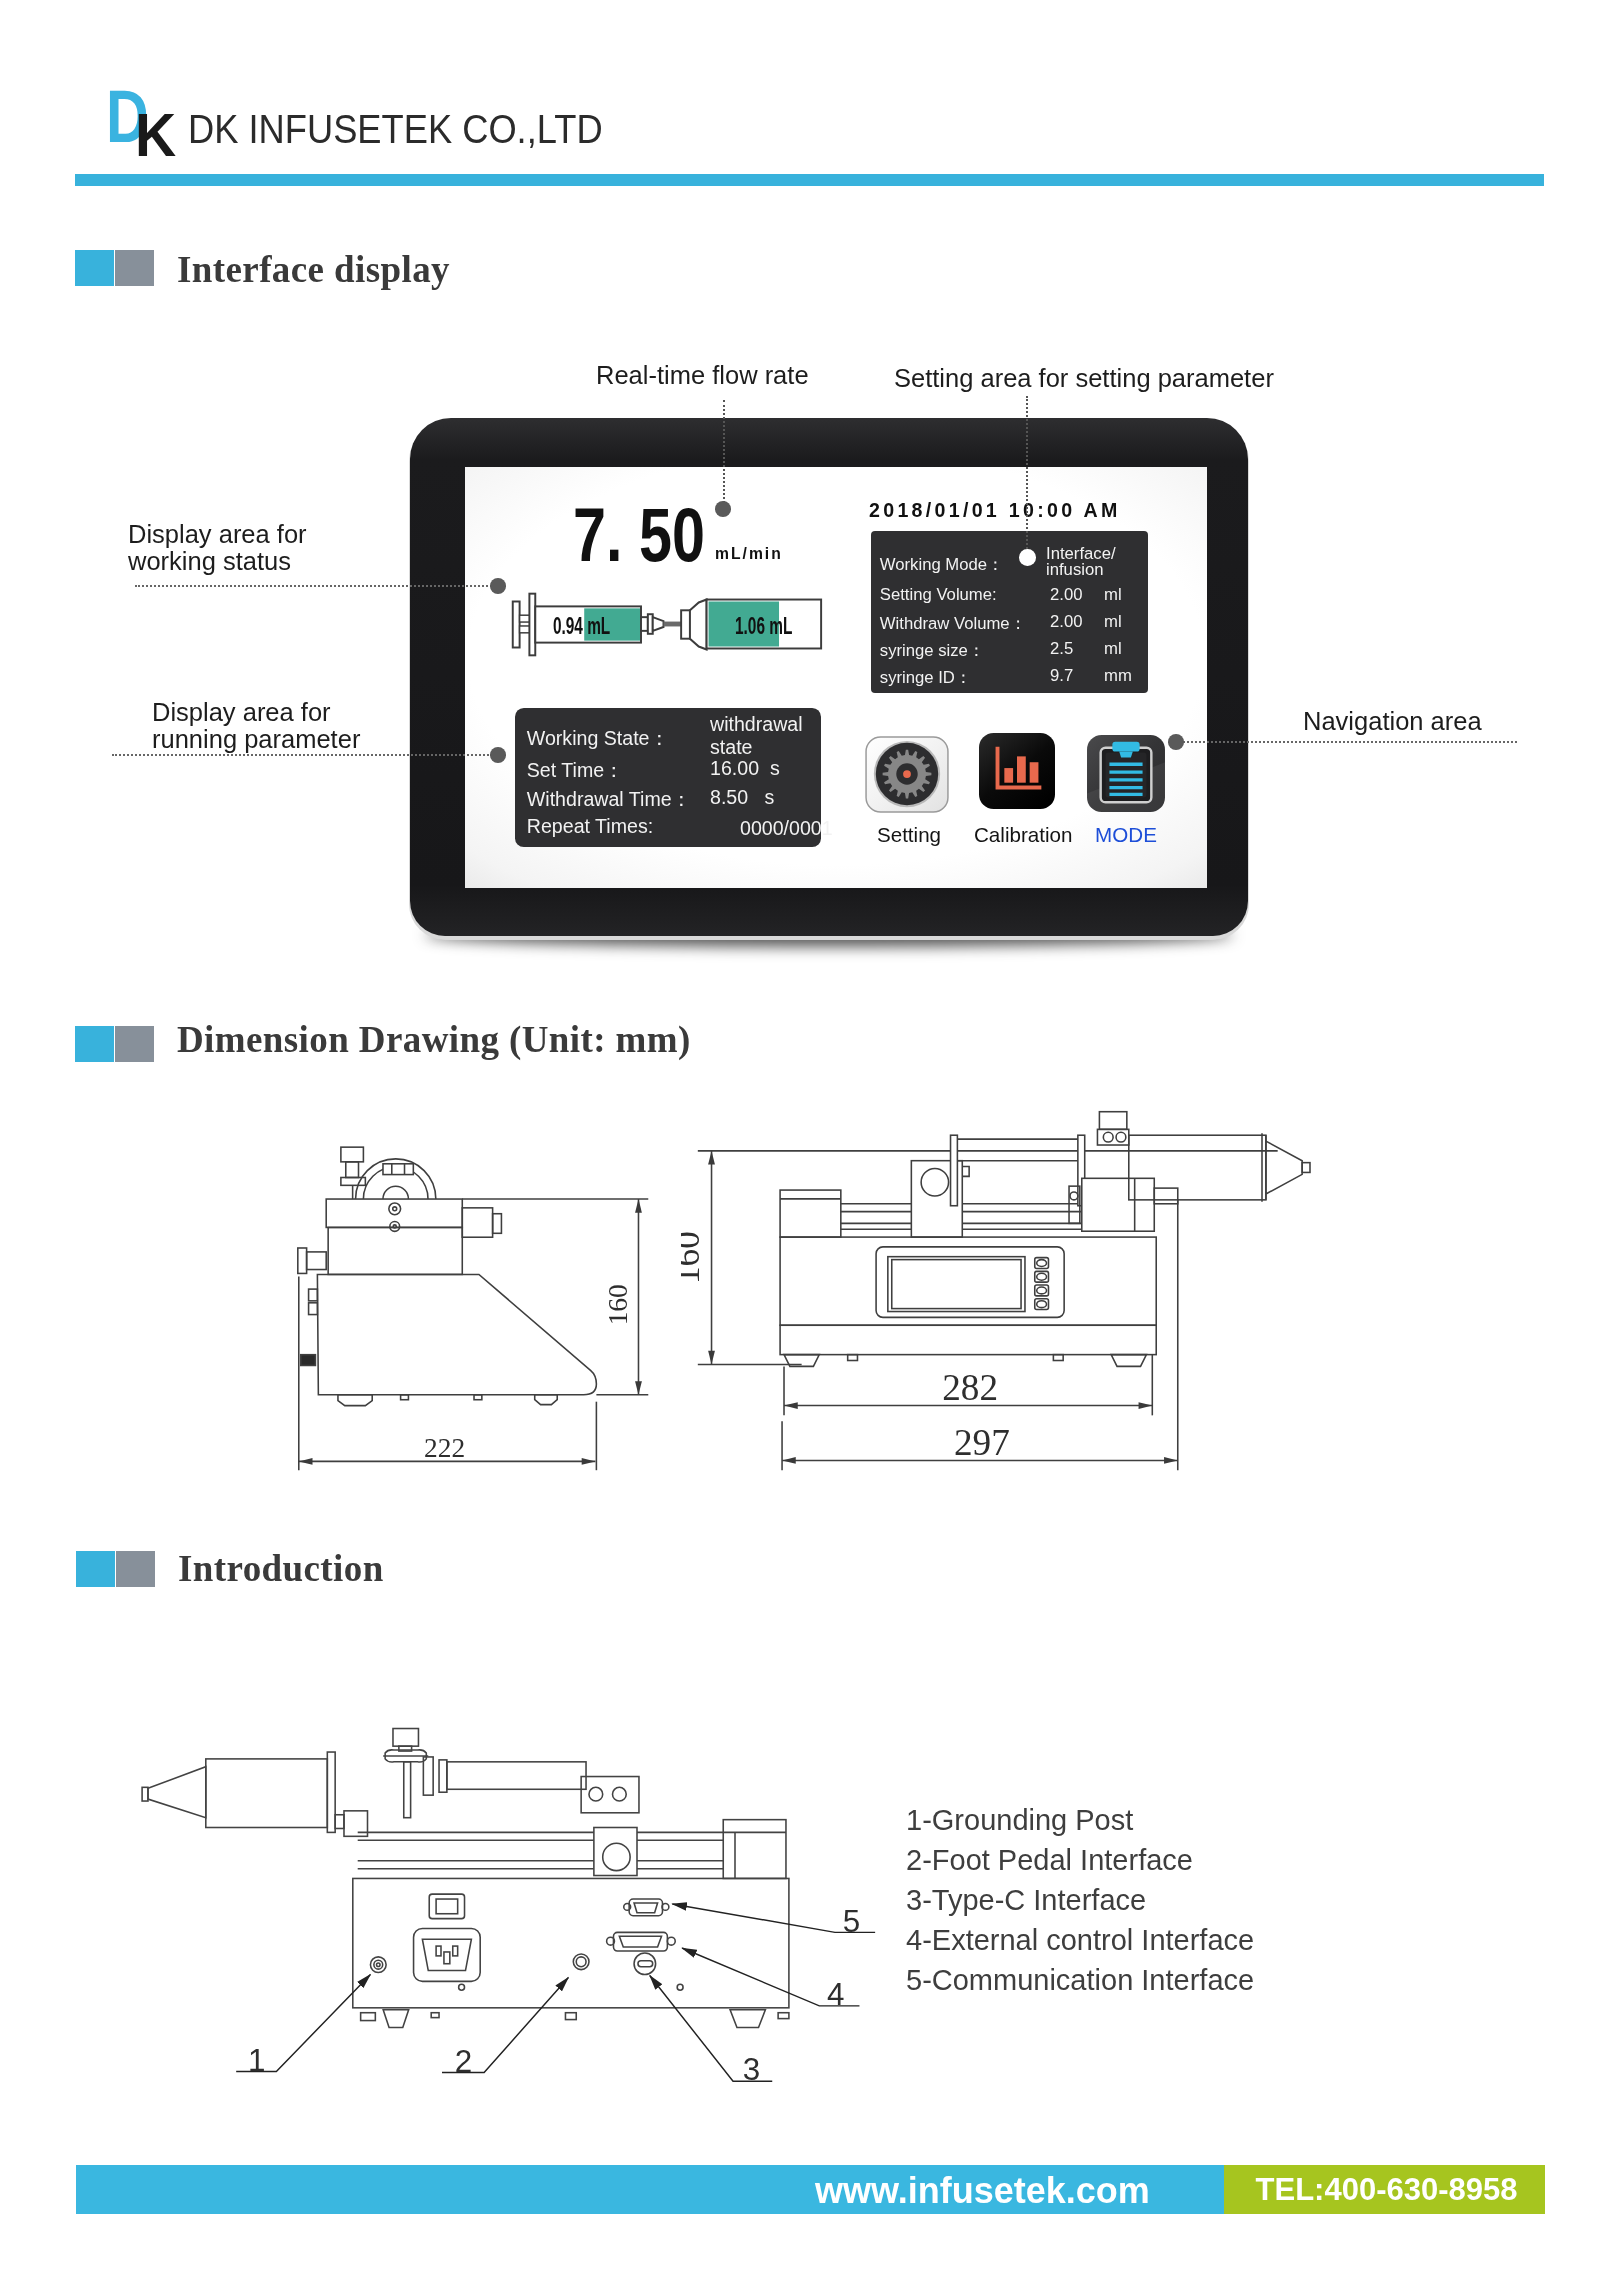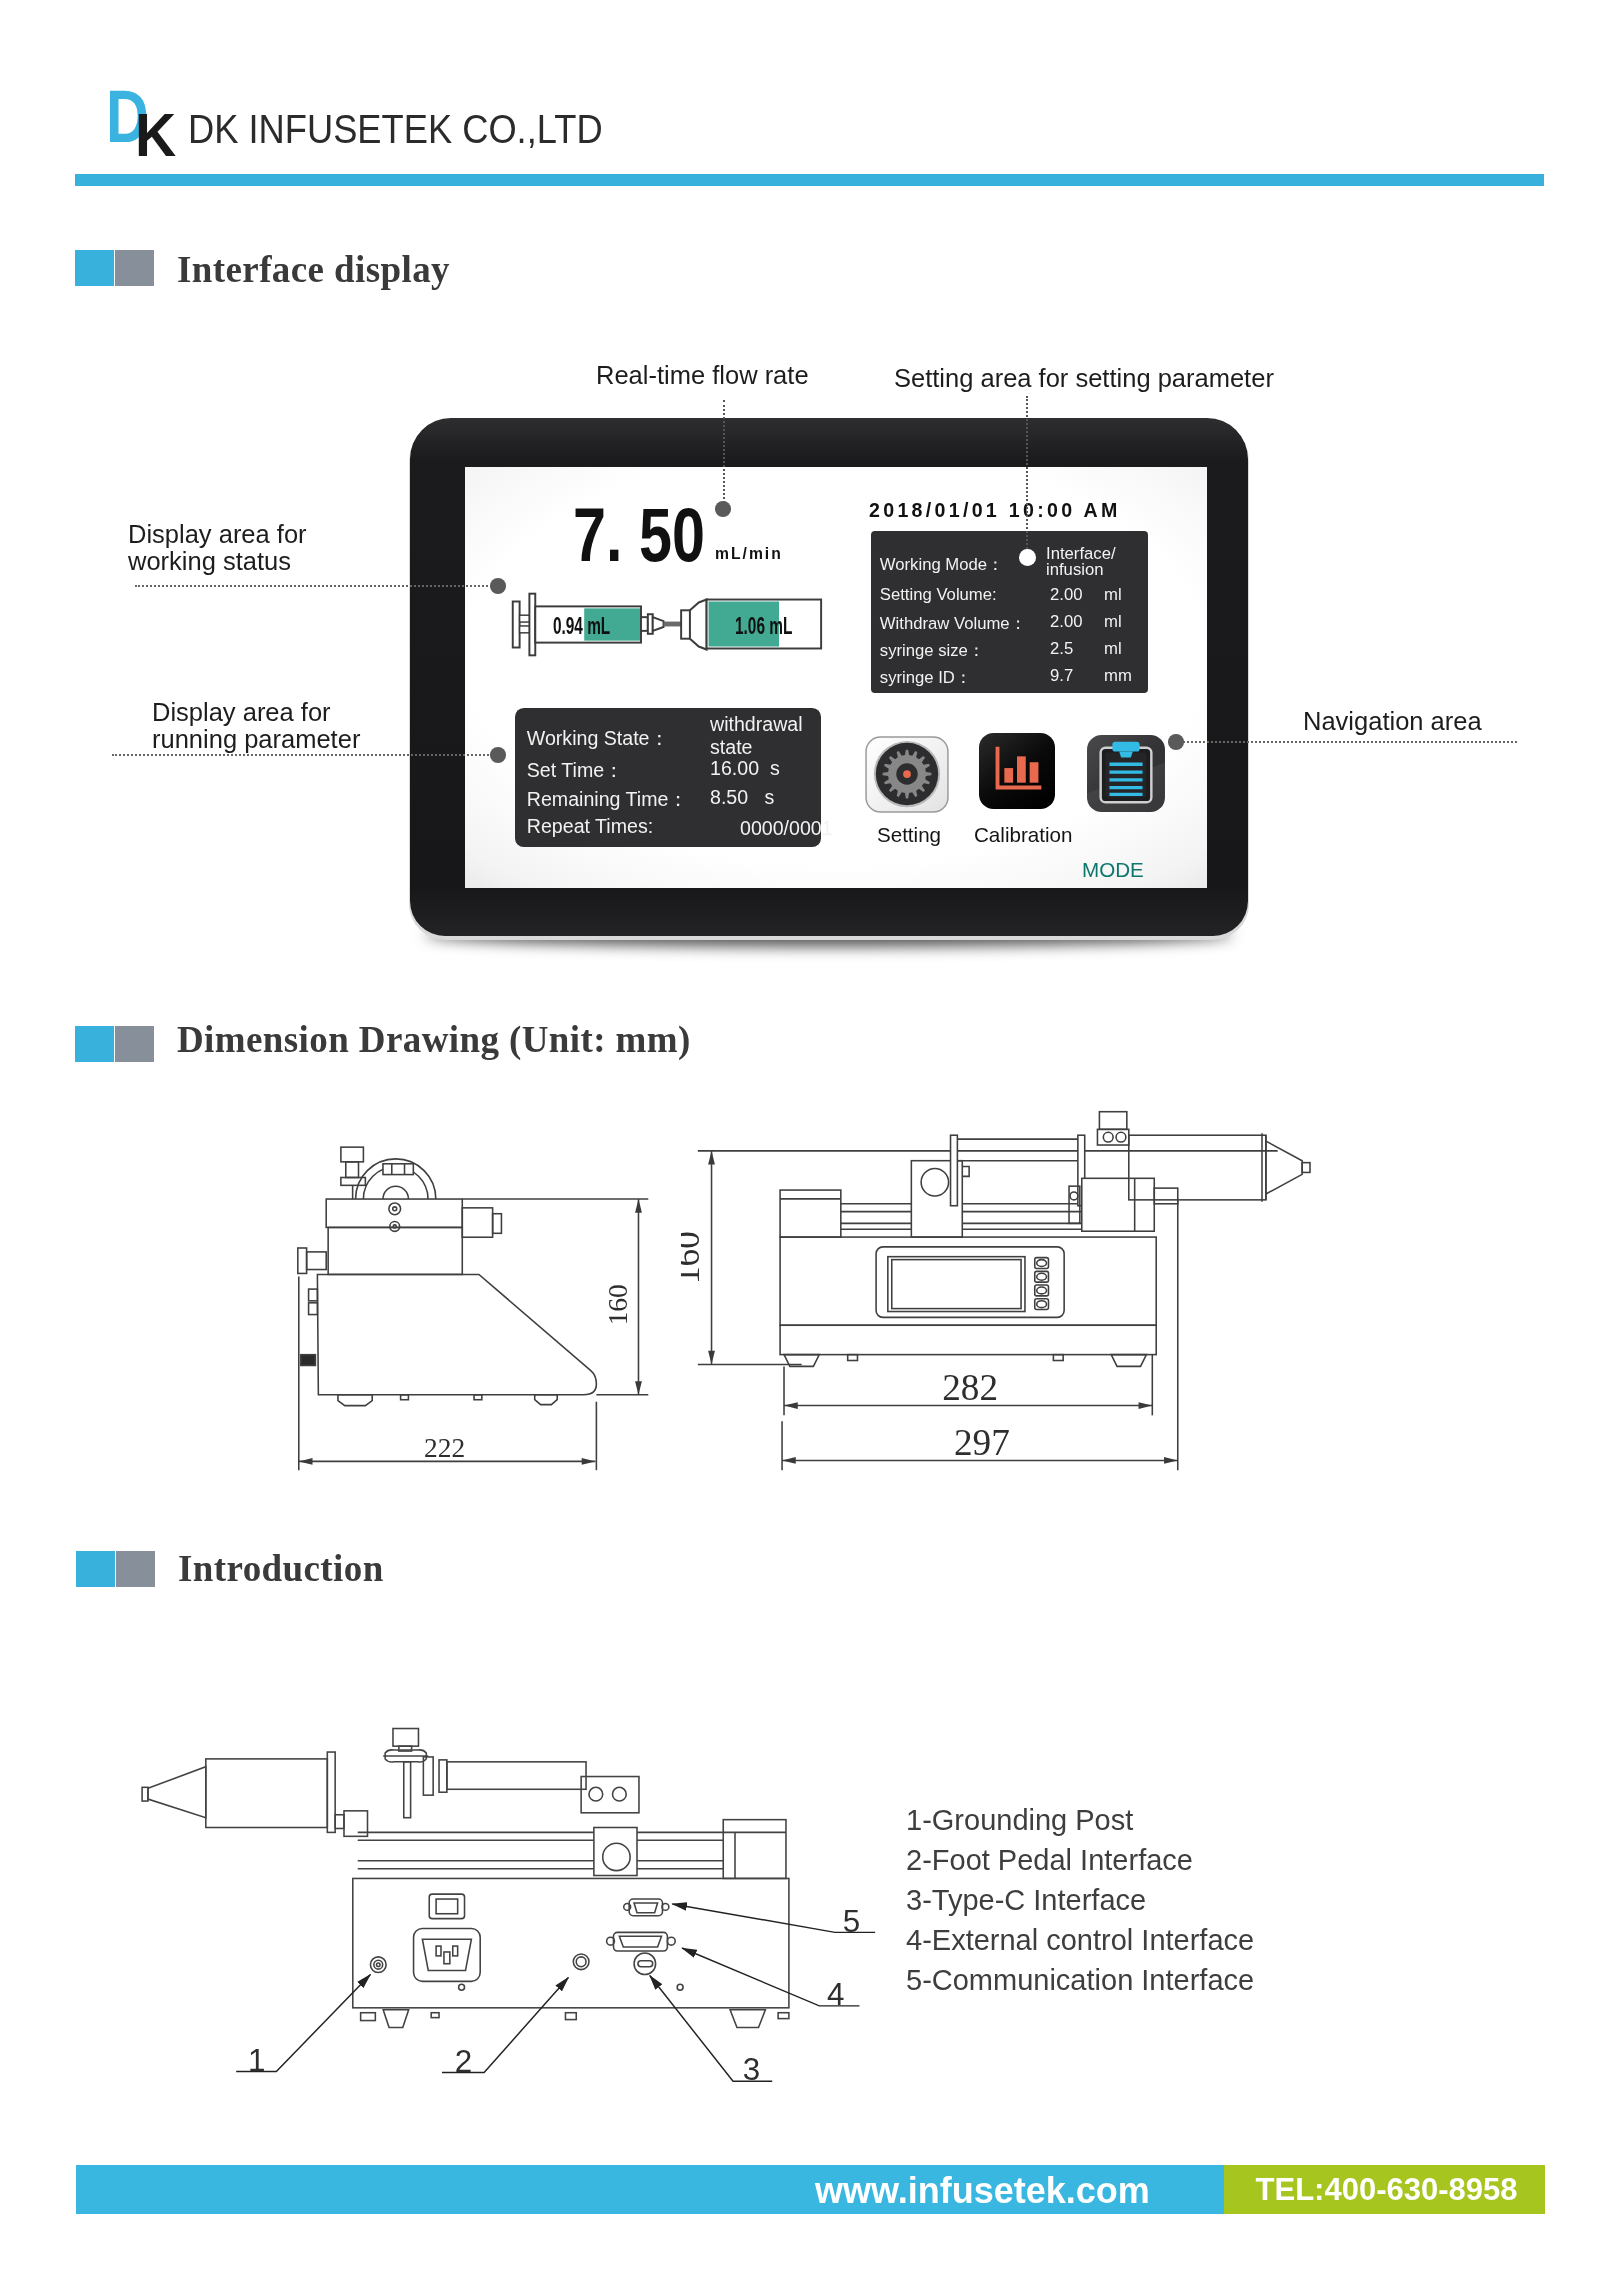--- a/index.html
+++ b/index.html
@@ -51,21 +51,21 @@
     <div class="abs" style="left:233px;top:135px;">mm</div>
 </div>
 <div class="abs" style="left:1019px;top:549px;width:16.7px;height:16.7px;border-radius:50%;background:#fff;"></div>
 
 <div class="abs" style="left:515px;top:708px;width:306px;height:139px;background:#2f2f31;border-radius:8.8px;color:#f2f2f2;font-size:19.6px;">
   <div class="abs" style="left:11.8px;top:16.7px;">Working State：</div>
   <div class="abs" style="left:195px;top:4.9px;">withdrawal</div>
   <div class="abs" style="left:195px;top:28px;">state</div>
   <div class="abs" style="left:11.8px;top:49px;">Set Time：</div>
   <div class="abs" style="left:195px;top:49px;">16.00&nbsp;&nbsp;s</div>
-  <div class="abs" style="left:11.8px;top:78px;">Remaining Time：</div>
+  <div class="abs" style="left:11.8px;top:78px;">Withdrawal Time：</div>
   <div class="abs" style="left:195px;top:78px;">8.50&nbsp;&nbsp;&nbsp;s</div>
   <div class="abs" style="left:11.8px;top:107px;">Repeat Times:</div>
   <div class="abs" style="left:197px;top:109px;margin-left:28px;">0000/0001</div>
 </div>
 
 <svg class="abs" style="left:865px;top:736px;" width="84" height="78" viewBox="0 0 86 80">
   <defs>
     <linearGradient id="gw" x1="0" y1="0" x2="1" y2="1">
       <stop offset="0" stop-color="#ffffff"></stop>
         <stop offset="0.5" stop-color="#f2f2f2"></stop>
@@ -110,21 +110,21 @@
   <g stroke="#32bbe4" stroke-width="3.4">
     <line x1="23" y1="30" x2="57" y2="30"></line>
     <line x1="23" y1="38" x2="57" y2="38"></line>
     <line x1="23" y1="46" x2="57" y2="46"></line>
     <line x1="23" y1="54" x2="57" y2="54"></line>
     <line x1="23" y1="61" x2="57" y2="61"></line>
   </g>
 </svg>
 <div class="abs" style="left:865px;top:823px;width:88px;text-align:center;font-size:20.6px;color:#141414;">Setting</div>
 <div class="abs" style="left:974px;top:823px;width:88px;text-align:center;font-size:20.6px;color:#141414;">Calibration</div>
-<div class="abs" style="left:1082px;top:823px;width:88px;text-align:left;font-size:20.6px;color:#0f766e;margin-top:35px;">MODE</div>
+<div class="abs" style="left:1082px;top:823px;width:88px;text-align:center;font-size:20.6px;color:#1d4ed8;">MODE</div>
 
 <div class="abs callout" style="left:596px;top:362px;">Real-time flow rate</div>
 <div class="abs" style="left:723px;top:400px;height:103px;border-left:2px dotted #555;"></div>
 <div class="dot" style="left:715px;top:501px;width:15.7px;height:15.7px;"></div>
 
 <div class="abs callout" style="left:894px;top:365px;">Setting area for setting parameter</div>
 <div class="abs" style="left:1026px;top:396px;height:153px;border-left:2px dotted #555;"></div>
 
 <div class="abs callout" style="left:128px;top:521px;">Display area for<br>working status</div>
 <div class="dotline" style="left:135px;top:585px;width:357px;"></div>

